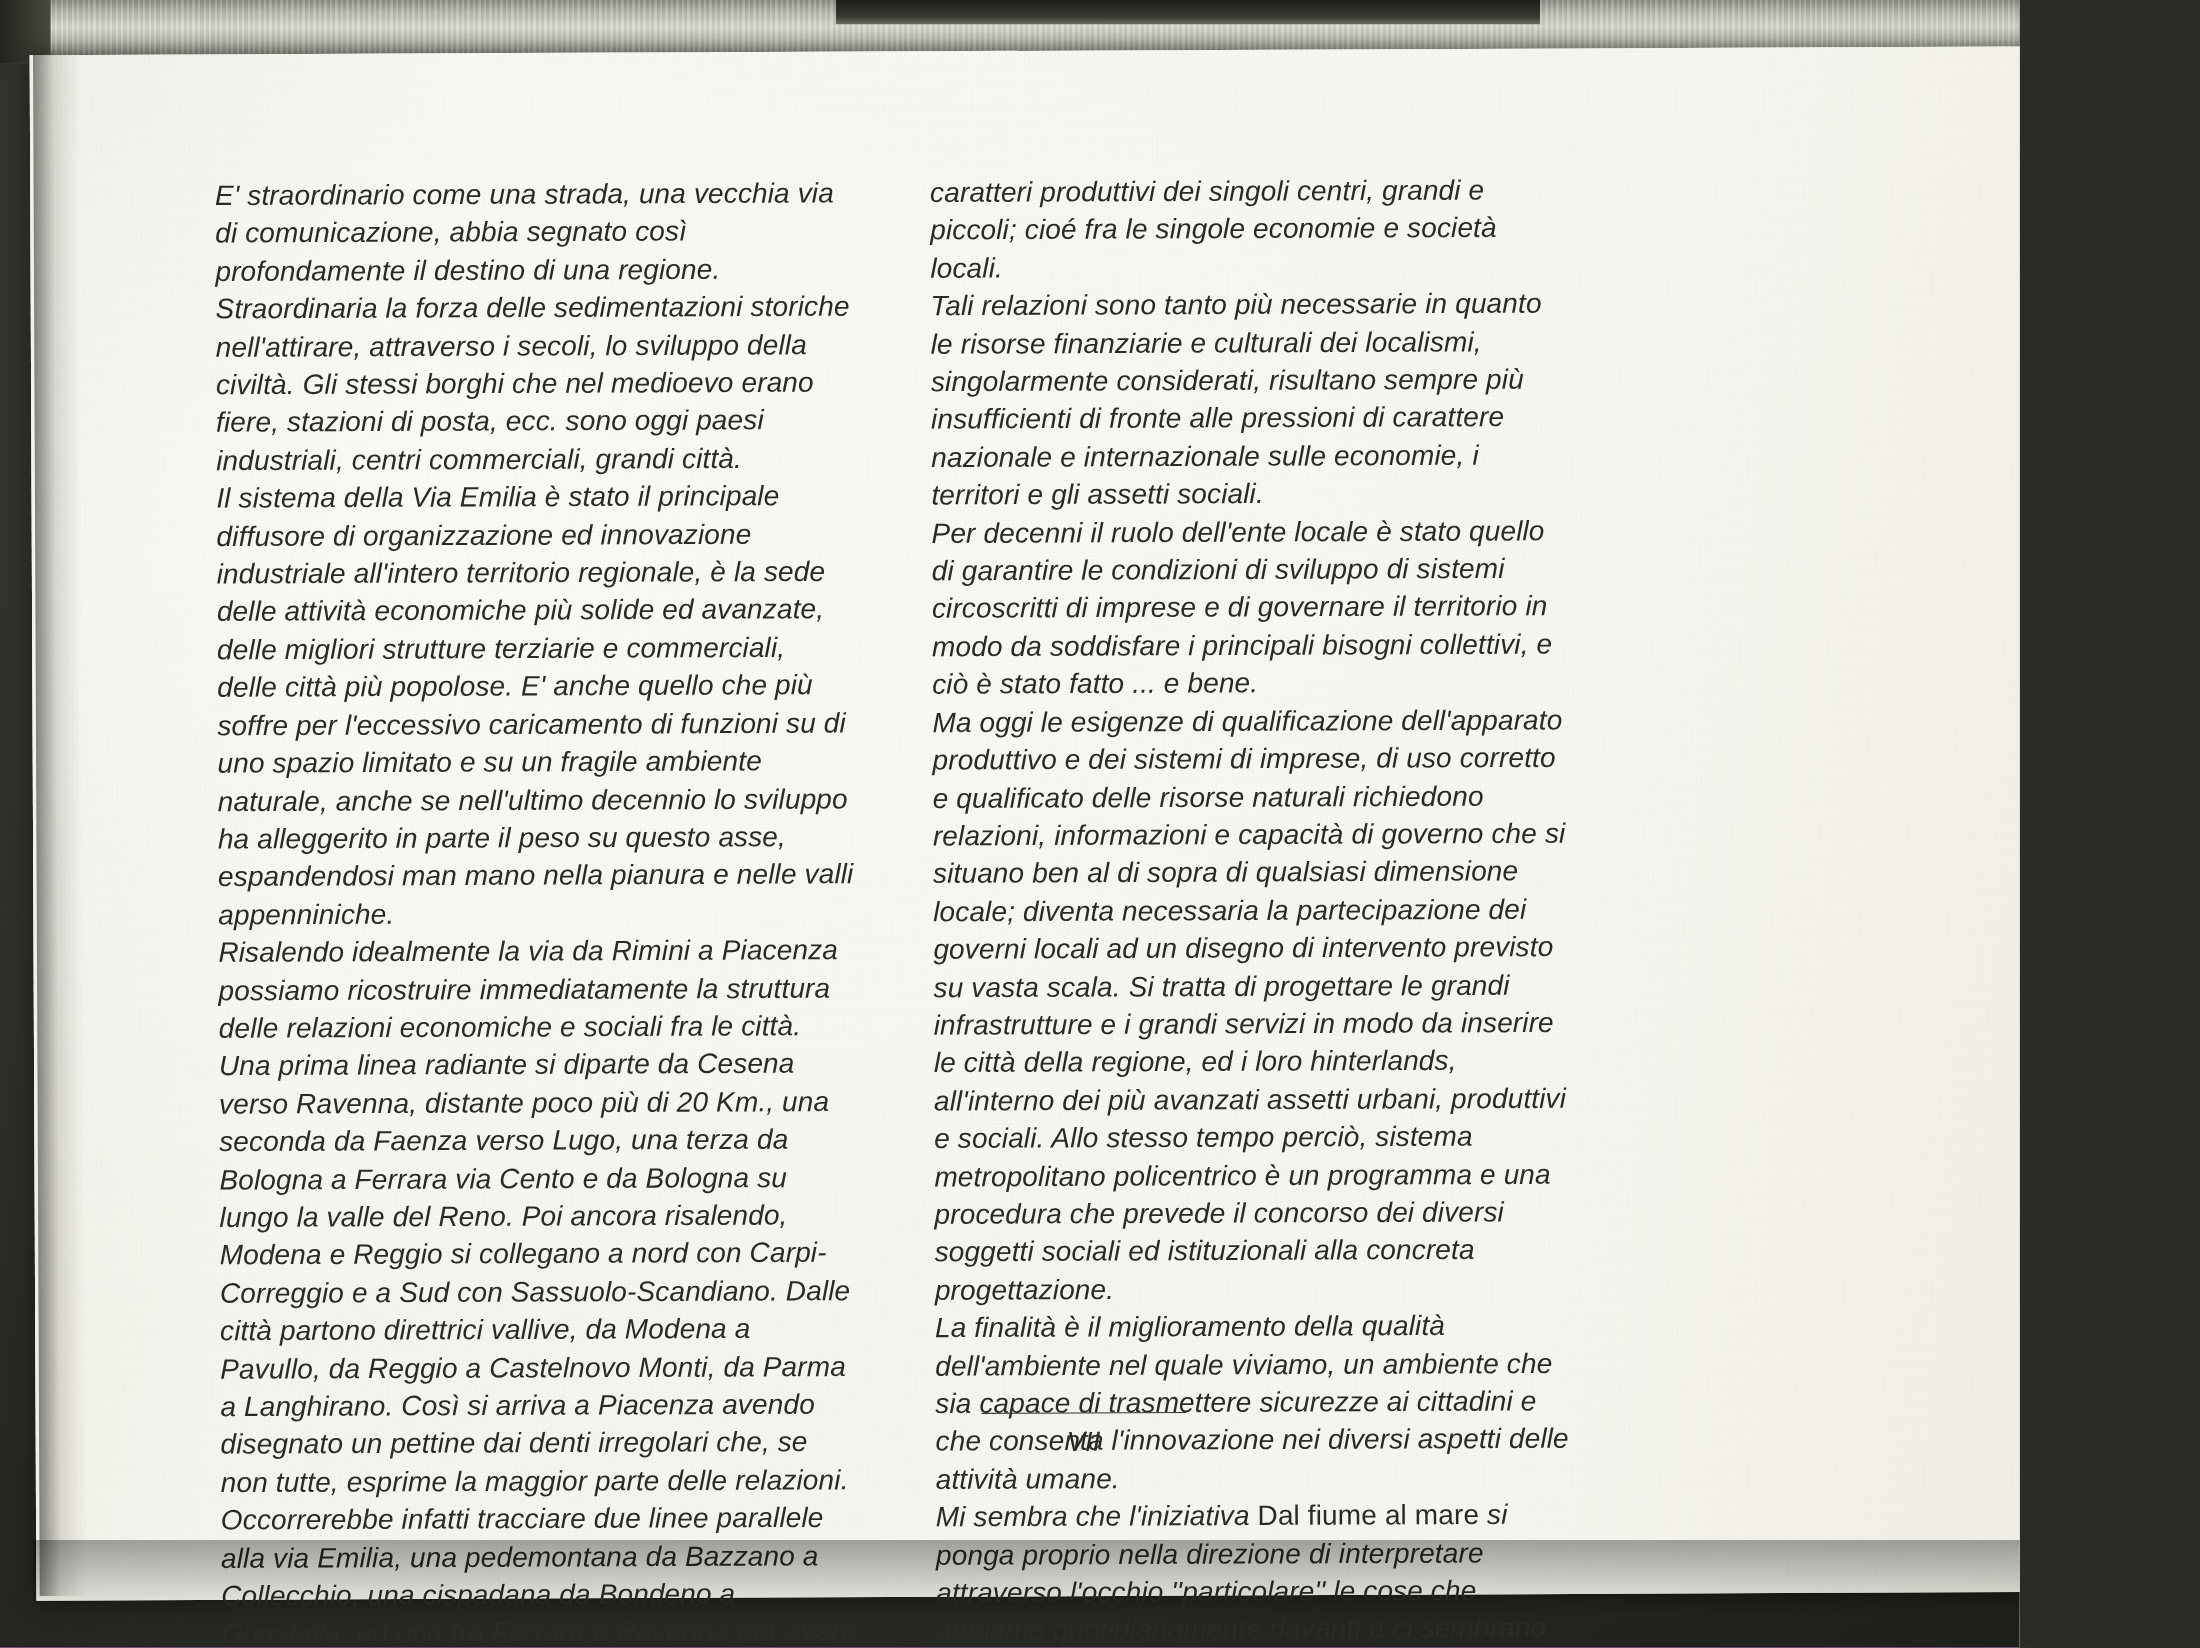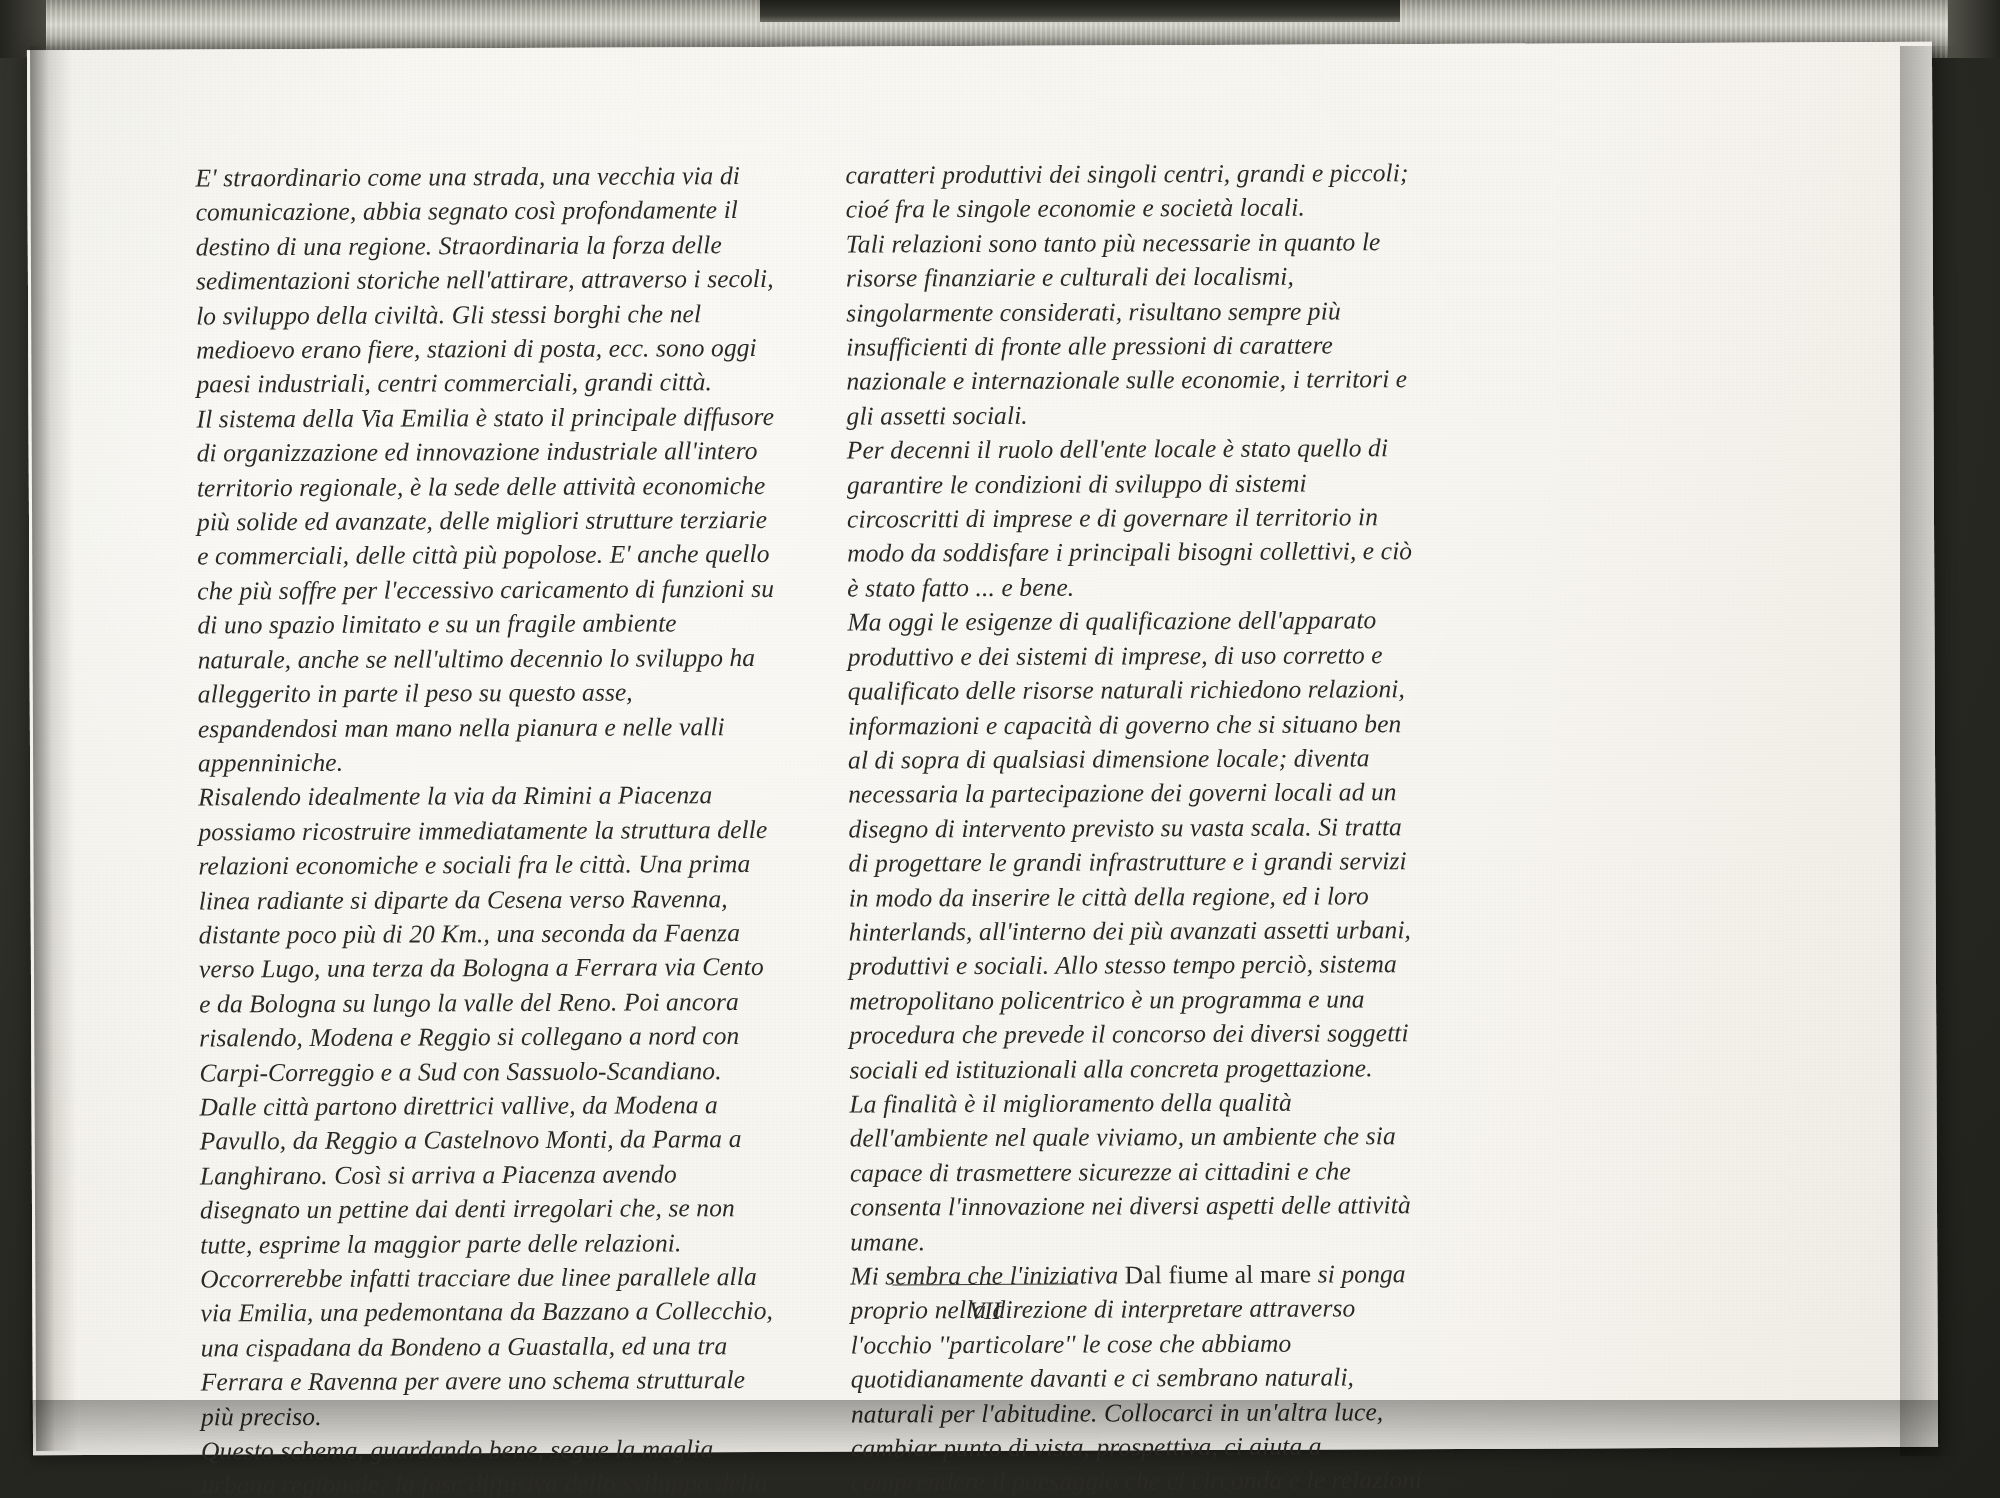--- a/index.html
+++ b/index.html
@@ -2,25 +2,25 @@
 <html><head>
 <meta charset="utf-8">
 <style>
   html, body {
     margin: 0;
     padding: 0;
     background: #2b2b28;
   }
   .scan {
     position: relative;
-    width: 2000px;
+    width: 1836px;
     height: 1498px;
     overflow: hidden;
     background: #f0abfc;
-    font-family: Liberation Serif, serif;
+    font-family: Liberation Sans, sans-serif;
   }
 
   
   .backdrop {
     position: absolute;
     inset: 0;
     background:
       radial-gradient(ellipse at 30% 20%, #3d3d36 0%, #2a2a25 60%, #1f1f1b 100%);
   }
 

